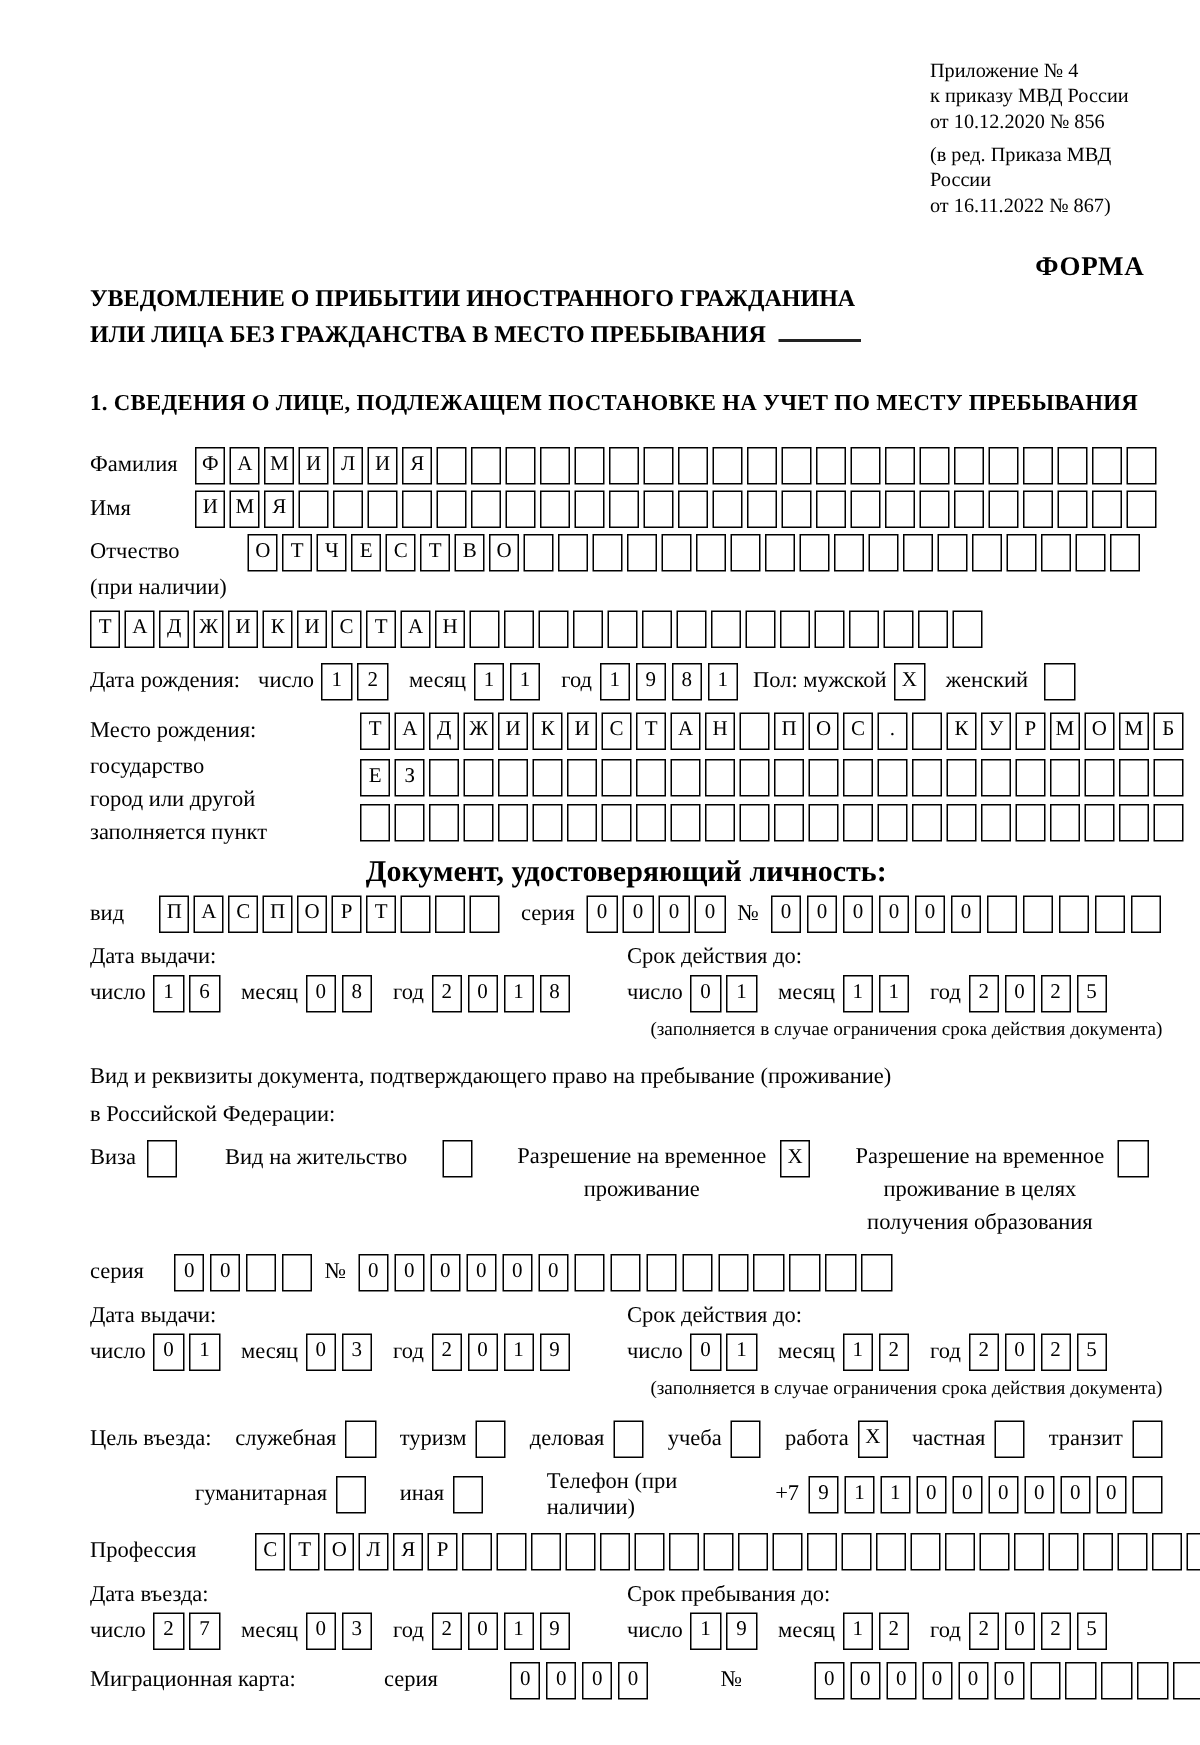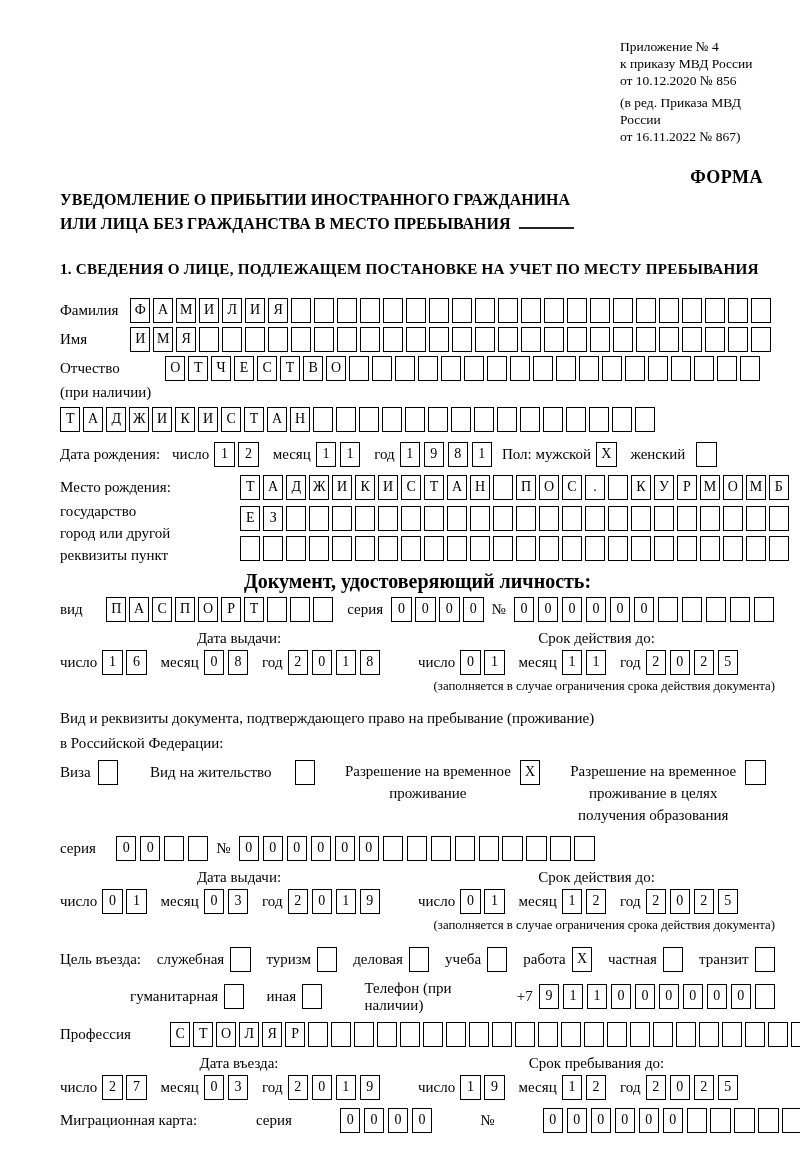--- a/index.html
+++ b/index.html
@@ -39,21 +39,21 @@
 
   
   .il{line-height:25px;margin:0 8px;}
   .il.first{margin-left:0;}
 
   
   .dates{display:flex;margin-top:8px;}
   .dcol{display:flex;flex-direction:column;}
   .dcol.left{width:358px;}
   .dcol.right{flex:1;}
-  .dhead{text-align:center;margin-bottom:3px;}
+  .dhead{text-align:left;margin-bottom:3px;}
   .dfields{display:flex;align-items:center;}
   .dl{margin-right:5px;}
   .dl.ml{margin-left:14px;}
   .dnote{font-size:12.8px;white-space:nowrap;text-align:right;margin-top:4px;margin-left:-90px;}
 
   
   .ptext{margin-top:12px;line-height:25px;}
   .permits{display:flex;align-items:flex-start;margin-top:4px;}
   .pitem{display:flex;align-items:flex-start;}
   .pitem .plabel{line-height:25px;margin-right:7px;}
@@ -249,21 +249,21 @@
     <span class="cell">X</span>
     <span class="dl" style="margin-left:14px;">женский</span>
     <span class="cell" style="margin-left:6px;"></span>
   </div>
 
   <div class="row mt8">
     <div class="lbl w140">
       <div>Место рождения:</div>
       <div class="sub">государство</div>
       <div class="sub">город или другой</div>
-      <div class="sub">реквизиты пункт</div>
+      <div class="sub">заполняется пункт</div>
     </div>
     <div class="stack">
       <div class="cells">
           <span class="cell">Т</span>
           <span class="cell">А</span>
           <span class="cell">Д</span>
           <span class="cell">Ж</span>
           <span class="cell">И</span>
           <span class="cell">К</span>
           <span class="cell">И</span>

